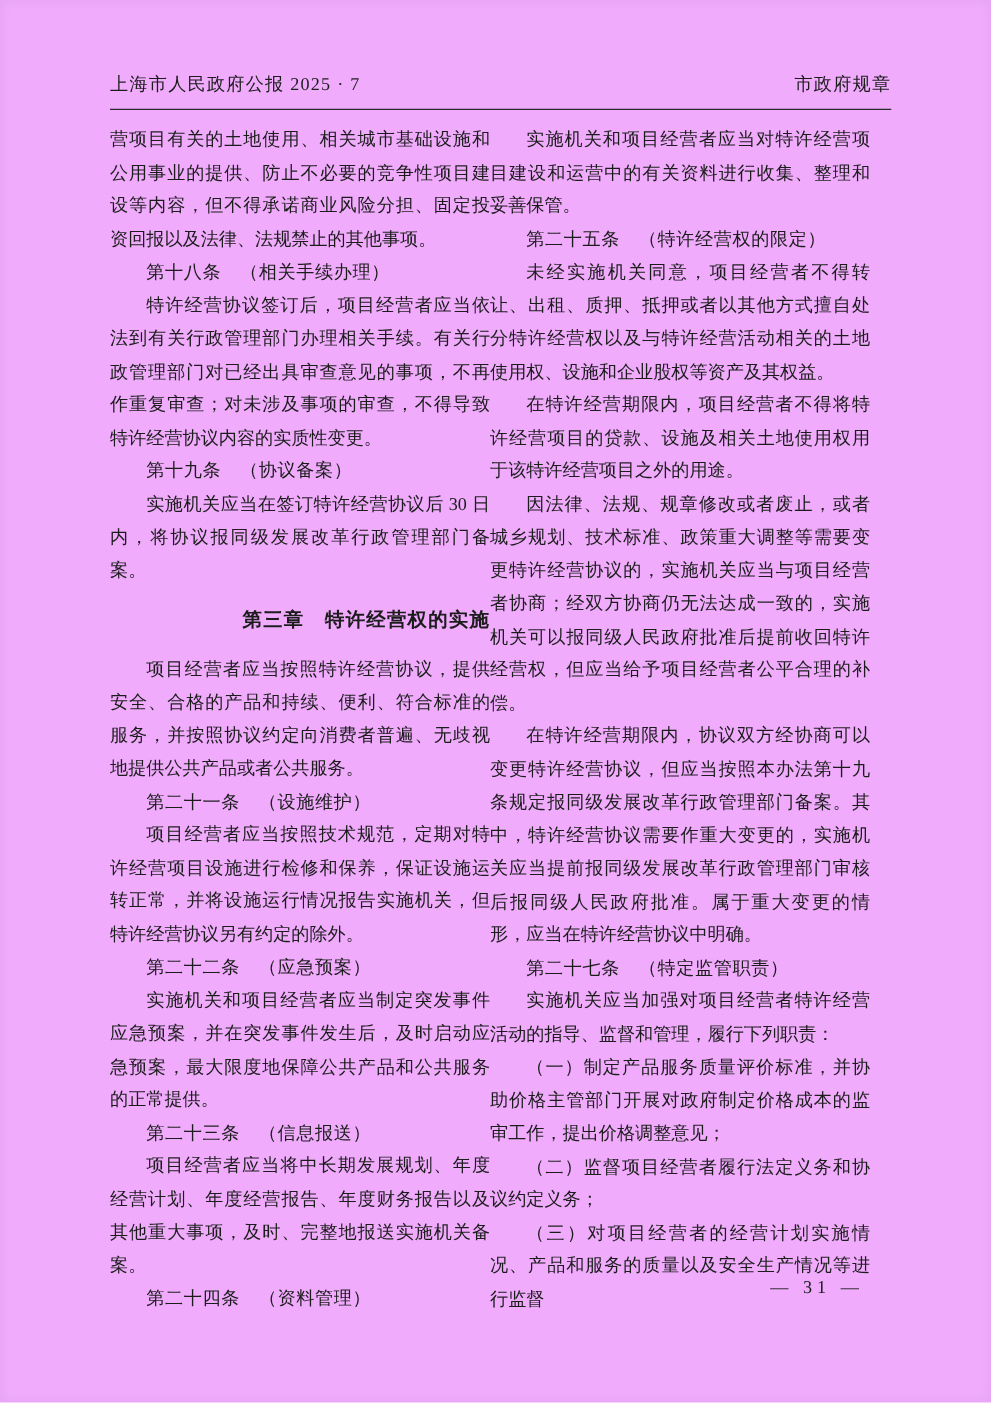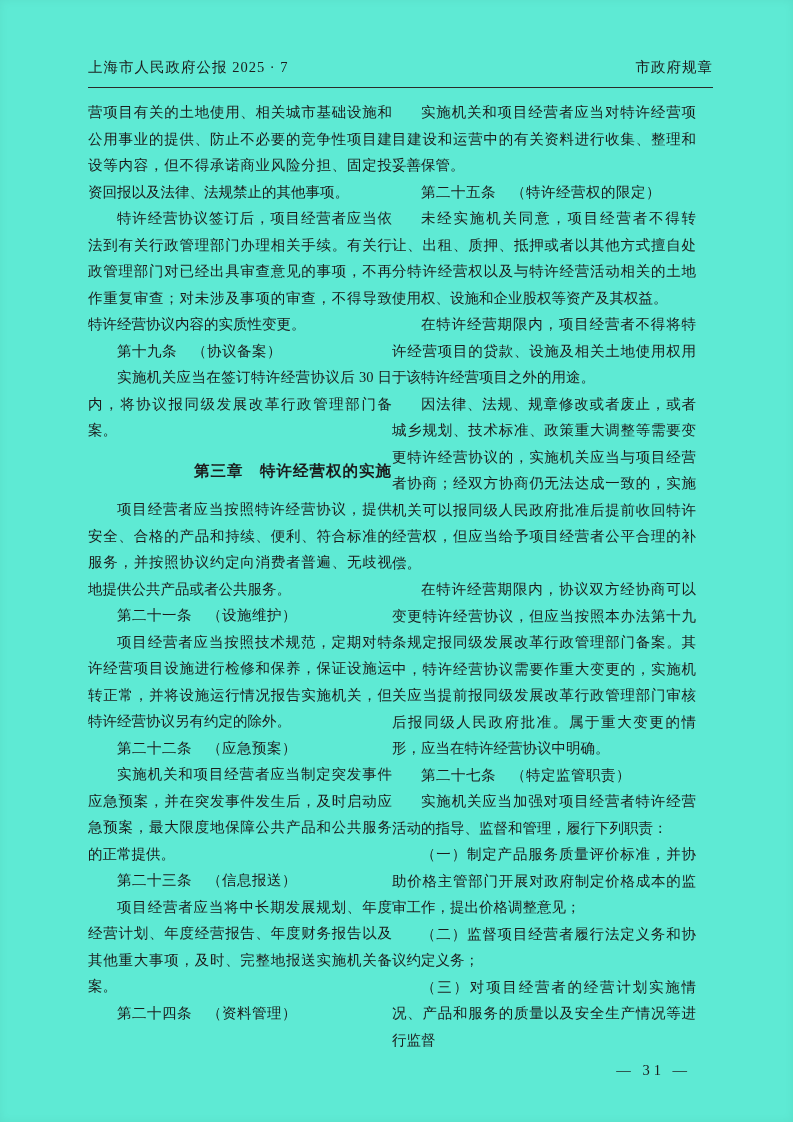--- a/index.html
+++ b/index.html
@@ -1,19 +1,19 @@
 <!DOCTYPE html>
 <html lang="zh"><head>
 <meta charset="utf-8">
 <style>
   html,body{margin:0;padding:0;background:#ffffff;}
   .page{
     position:relative;
     width:793px;height:1122px;
-    background:#5eead4;
+    background:#f0abfc;
     overflow:hidden;
     box-shadow:inset 0 0 10px rgba(0,0,0,0.05);
     font-family:"Liberation Serif","DejaVu Serif",serif;
     color:#1c1c1c;
   }
   
   .header{
     position:absolute;
     left:88px;top:58px;
     width:625px;height:30px;
@@ -52,21 +52,21 @@
     font-family:"Liberation Sans","DejaVu Sans",sans-serif;
     font-weight:bold;
     font-size:15.5px;
     line-height:26.5px;
     margin:14px 0 12px 0 !important;
     letter-spacing:1px;
   }
   
   .footer{
     position:absolute;
-    top:1062px;left:408px;width:305px;
+    top:1022px;left:408px;width:305px;
     text-align:right;
     padding-right:22px;
     box-sizing:border-box;
     font-size:14.5px;
     letter-spacing:4px;
     color:#1c1c1c;
   }
 </style>
 </head>
 <body>
@@ -75,20 +75,21 @@
 
   <div class="header">
     <span>上海市人民政府公报 2025 · 7</span>
     <span>市政府规章</span>
   </div>
 
   <div class="columns">
 
     <div class="col">
       <p class="para cont">营项目有关的土地使用、相关城市基础设施和公用事业的提供、防止不必要的竞争性项目建设等内容，但不得承诺商业风险分担、固定投资回报以及法律、法规禁止的其他事项。</p>
+      <p class="article">第十八条　（相关手续办理）</p>
       <p class="para">特许经营协议签订后，项目经营者应当依法到有关行政管理部门办理相关手续。有关行政管理部门对已经出具审查意见的事项，不再作重复审查；对未涉及事项的审查，不得导致特许经营协议内容的实质性变更。</p>
       <p class="article">第十九条　（协议备案）</p>
       <p class="para">实施机关应当在签订特许经营协议后 30 日内，将协议报同级发展改革行政管理部门备案。</p>
       <h2 class="chapter">第三章　特许经营权的实施</h2>
       <p class="para">项目经营者应当按照特许经营协议，提供安全、合格的产品和持续、便利、符合标准的服务，并按照协议约定向消费者普遍、无歧视地提供公共产品或者公共服务。</p>
       <p class="article">第二十一条　（设施维护）</p>
       <p class="para">项目经营者应当按照技术规范，定期对特许经营项目设施进行检修和保养，保证设施运转正常，并将设施运行情况报告实施机关，但特许经营协议另有约定的除外。</p>
       <p class="article">第二十二条　（应急预案）</p>
       <p class="para">实施机关和项目经营者应当制定突发事件应急预案，并在突发事件发生后，及时启动应急预案，最大限度地保障公共产品和公共服务的正常提供。</p>
       <p class="article">第二十三条　（信息报送）</p>

